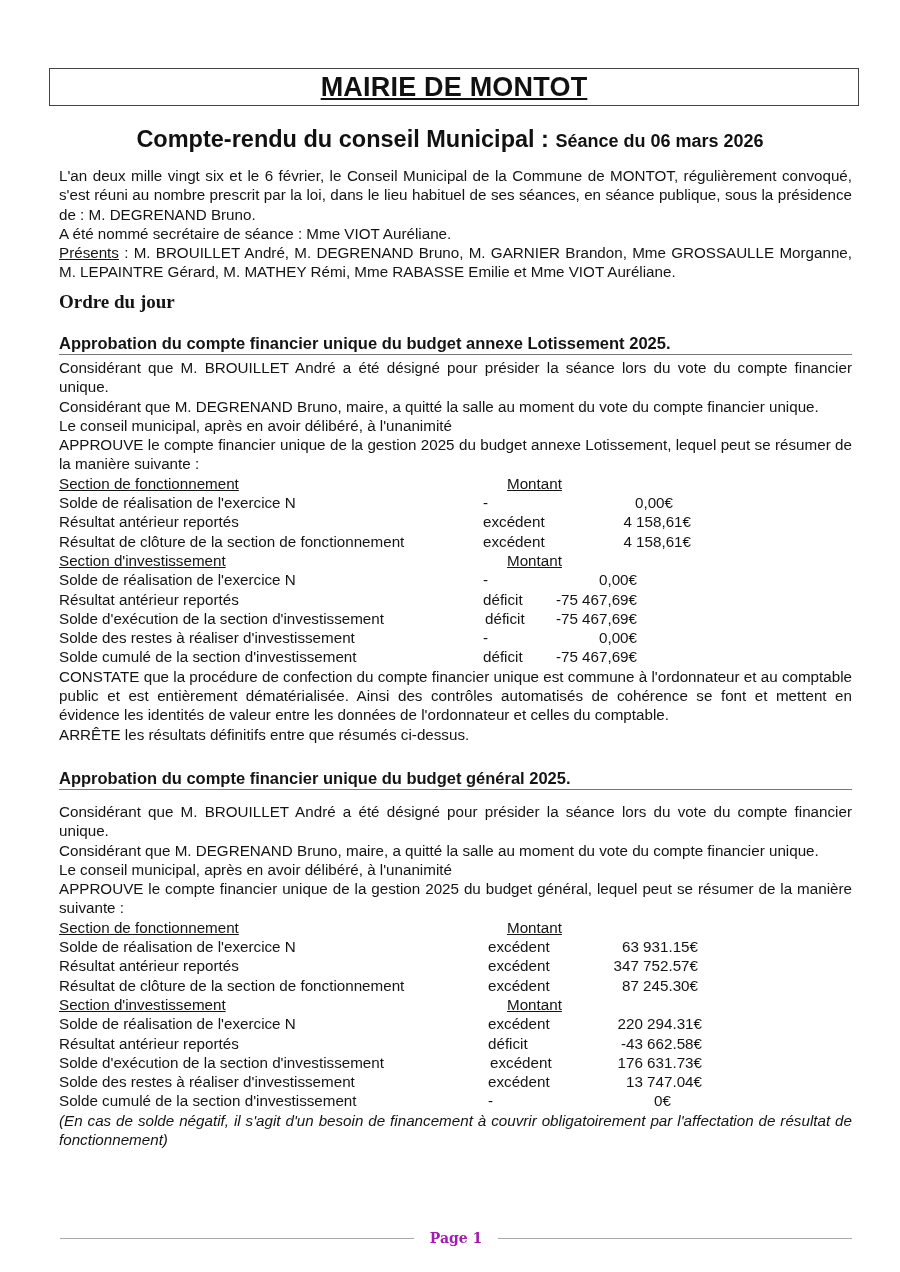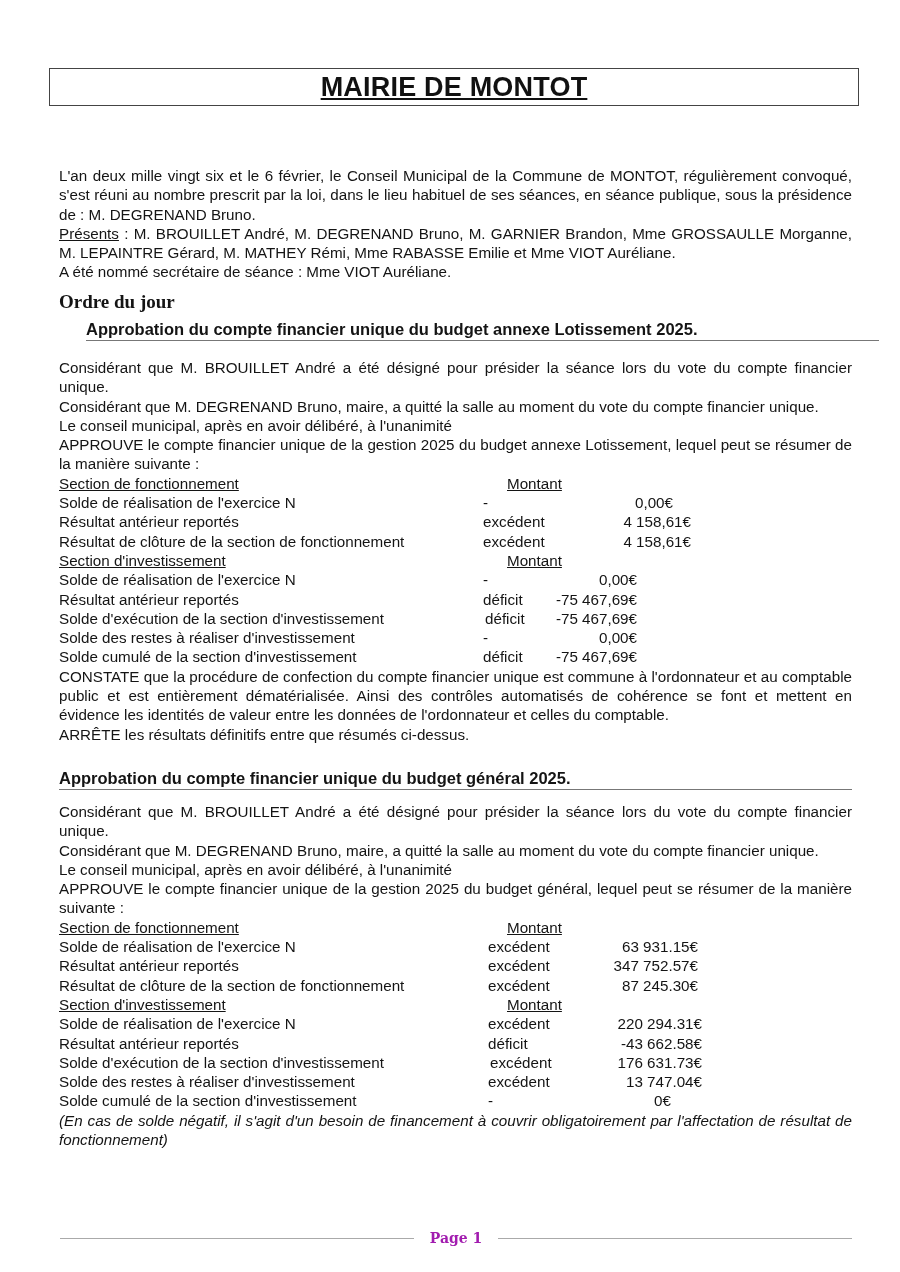--- a/index.html
+++ b/index.html
@@ -52,32 +52,35 @@
 </style>
 </head>
 <body>
 
 <div class="page">
 
   <div class="header-box">
     <h1>MAIRIE DE MONTOT</h1>
   </div>
 
+  <div class="title">
+    <span class="big">Compte-rendu du conseil Municipal : </span><span class="small">Séance du 06 mars 2026</span>
+  </div>
 
   <div class="content" style="top:166px;">
     <p class="p">L'an deux mille vingt six et le 6 février, le Conseil Municipal de la Commune de MONTOT, régulièrement convoqué, s'est réuni au nombre prescrit par la loi, dans le lieu habituel de ses séances, en séance publique, sous la présidence de : M. DEGRENAND Bruno.</p>
+    <p class="p">A été nommé secrétaire de séance : Mme VIOT Auréliane.</p>
     <p class="p"><span class="u">Présents</span><span> : M. BROUILLET André, M. DEGRENAND Bruno, M. GARNIER Brandon, Mme GROSSAULLE Morganne, M. LEPAINTRE Gérard, M. MATHEY Rémi, Mme RABASSE Emilie et Mme VIOT Auréliane.</span></p>
-    <p class="p">A été nommé secrétaire de séance : Mme VIOT Auréliane.</p>
   </div>
 
   <div class="content" style="top:292px;">
     <p class="ordre">Ordre du jour</p>
   </div>
 
-  <div class="content" style="top:320px;margin-left:27px;">
+  <div class="content" style="top:334px;">
     <p class="sec-head">Approbation du compte financier unique du budget annexe Lotissement 2025.</p>
   </div>
 
   <div class="content" style="top:358px;">
     <p class="p">Considérant que M. BROUILLET André a été désigné pour présider la séance lors du vote du compte financier unique.</p>
     <p class="p">Considérant que M. DEGRENAND Bruno, maire, a quitté la salle au moment du vote du compte financier unique.</p>
     <p class="p">Le conseil municipal, après en avoir délibéré, à l'unanimité</p>
     <p class="p">APPROUVE le compte financier unique de la gestion 2025 du budget annexe Lotissement, lequel peut se résumer de la manière suivante :</p>
 
     <div class="row">

